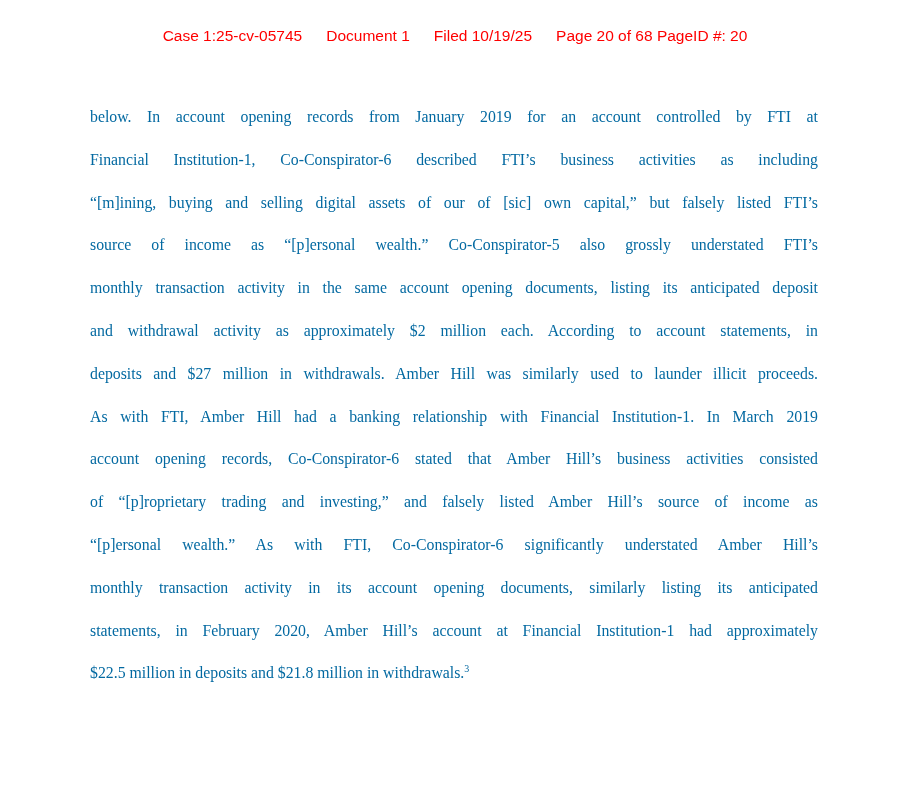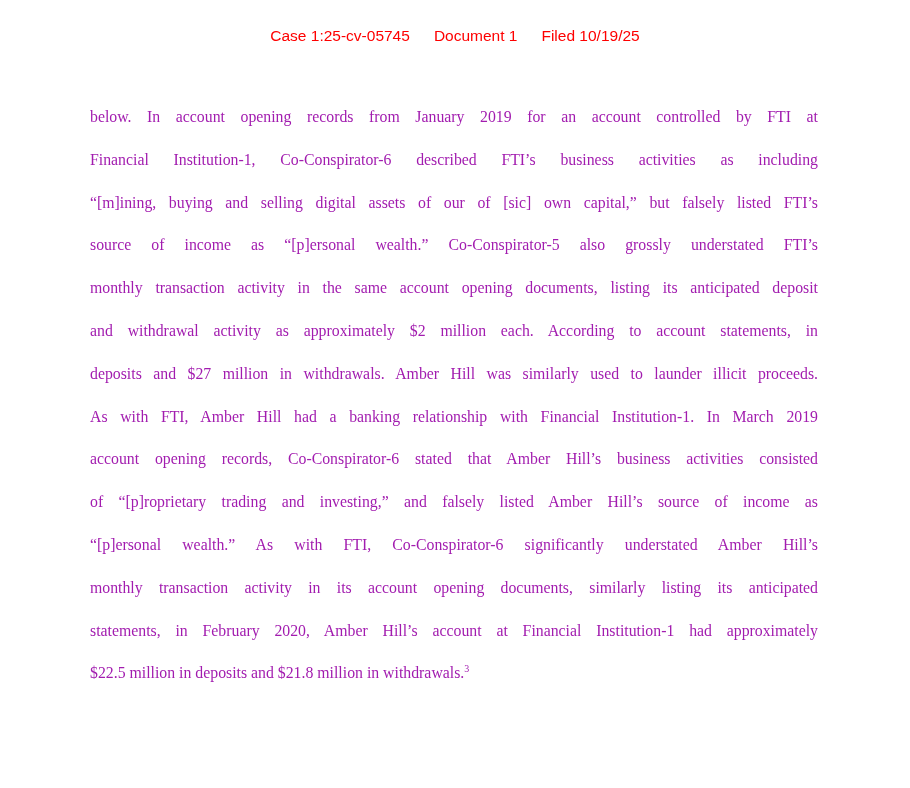--- a/index.html
+++ b/index.html
@@ -29,21 +29,21 @@
     white-space: nowrap;
     margin-top: 6px;
   }
   .doc-body {
     position: absolute;
     top: 96px;
     left: 90px;
     width: 728px;
     font-family: "Liberation Serif", serif;
     font-size: 15.8px;
-    color: #a21caf;
+    color: #0369a1;
     line-height: 42.8px;
   }
   .line {
     text-align: justify;
     text-align-last: justify;
     height: 42.8px;
     overflow: hidden;
     white-space: normal;
   }
   .line.last {
@@ -58,20 +58,21 @@
 </style>
 </head>
 <body>
 
 <div class="page">
 
   <div class="stamp">
     <span>Case 1:25-cv-05745</span>
     <span>Document 1</span>
     <span>Filed 10/19/25</span>
+    <span>Page 20 of 68 PageID #: 20</span>
   </div>
 
   <div class="doc-body">
     <div class="line">below.  In account opening records from January 2019 for an account controlled by FTI at</div>
     <div class="line">Financial Institution-1, Co-Conspirator-6 described FTI’s business activities as including</div>
     <div class="line">“[m]ining, buying and selling digital assets of our of [sic] own capital,” but falsely listed FTI’s</div>
     <div class="line">source of income as “[p]ersonal wealth.”  Co-Conspirator-5 also grossly understated FTI’s</div>
     <div class="line">monthly transaction activity in the same account opening documents, listing its anticipated deposit</div>
     <div class="line">and withdrawal activity as approximately $2 million each.  According to account statements, in</div>
     <div class="line">deposits and $27 million in withdrawals.  Amber Hill was similarly used to launder illicit proceeds.</div>

